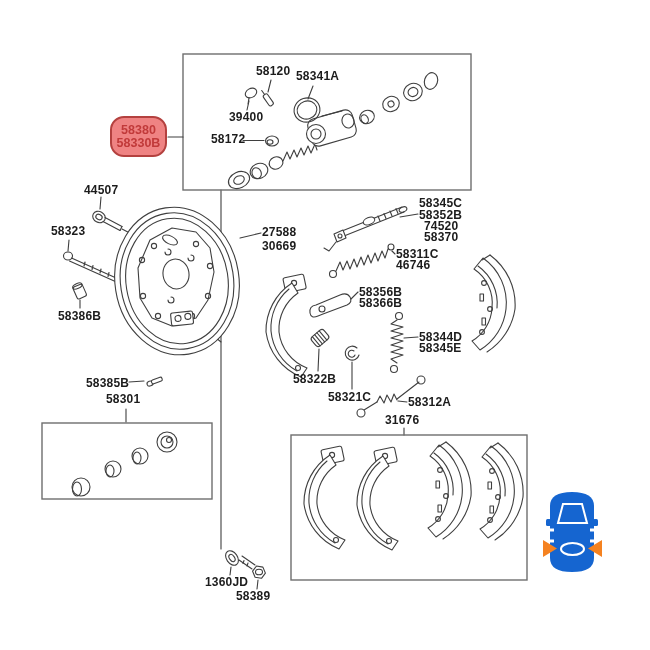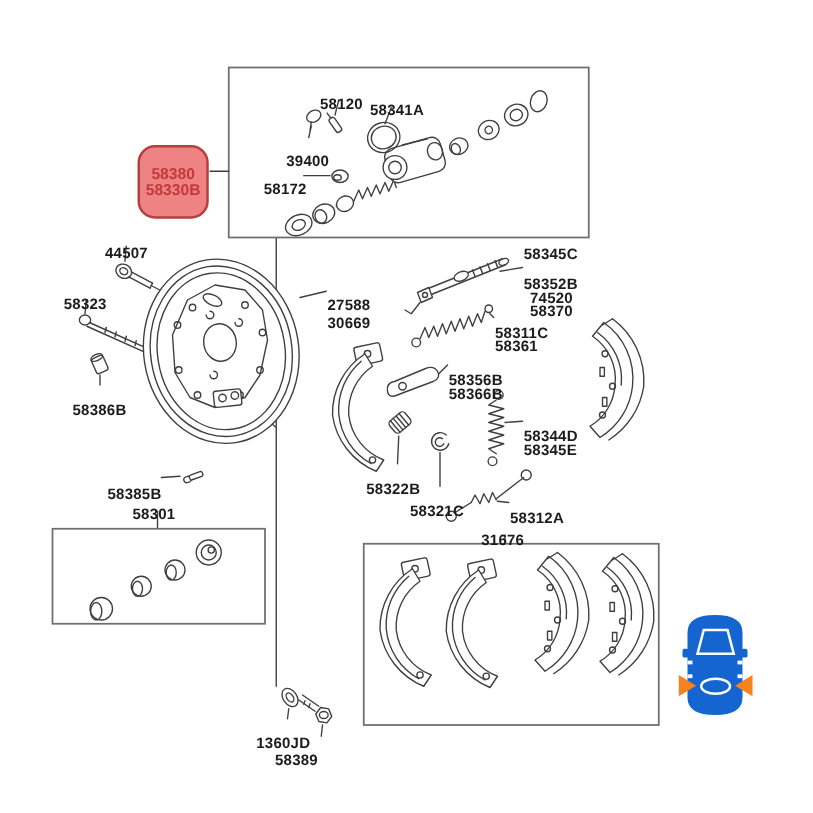--- a/index.html
+++ b/index.html
@@ -16,24 +16,23 @@
     font-family:"Liberation Sans", sans-serif;
   }
   svg{position:absolute;left:0;top:0;}
   .lbl{
     position:absolute;
     font:bold 12px "Liberation Sans", sans-serif;
     color:#1c1c1c;
     letter-spacing:.2px;
     white-space:nowrap;
     line-height:12px;
-    margin-top:12px;
   }
   .pill{
-    position:absolute;left:110px;top:116px;width:57px;height:59px;
+    position:absolute;left:110px;top:116px;width:57px;height:41px;
     background:var(--highlight_fill);
     border:2.5px solid var(--highlight_border);
     border-radius:14px;
     color:var(--highlight_text);
     font:bold 12.5px "Liberation Sans", sans-serif;
     display:flex;flex-direction:column;align-items:center;justify-content:center;
     line-height:13px;
     box-sizing:border-box;
   }
   .car-body{fill:var(--car_blue);stroke:none;}
@@ -343,32 +342,32 @@
 
   <div class="lbl" style="left:256px;top:65px">58120</div>
   <div class="lbl" style="left:296px;top:70px">58341A</div>
   <div class="lbl" style="left:229px;top:111px">39400</div>
   <div class="lbl" style="left:211px;top:133px">58172</div>
   <div class="lbl" style="left:84px;top:184px">44507</div>
   <div class="lbl" style="left:51px;top:225px">58323</div>
   <div class="lbl" style="left:262px;top:226px">27588</div>
   <div class="lbl" style="left:262px;top:240px">30669</div>
   <div class="lbl" style="left:58px;top:310px">58386B</div>
-  <div class="lbl" style="left:419px;top:185px">58345C</div>
+  <div class="lbl" style="left:419px;top:197px">58345C</div>
   <div class="lbl" style="left:419px;top:209px">58352B</div>
   <div class="lbl" style="left:424px;top:220px">74520</div>
   <div class="lbl" style="left:424px;top:231px">58370</div>
   <div class="lbl" style="left:396px;top:248px">58311C</div>
-  <div class="lbl" style="left:396px;top:259px">58361</div>
+  <div class="lbl" style="left:396px;top:259px">46746</div>
   <div class="lbl" style="left:359px;top:286px">58356B</div>
   <div class="lbl" style="left:359px;top:297px">58366B</div>
   <div class="lbl" style="left:419px;top:331px">58344D</div>
   <div class="lbl" style="left:419px;top:342px">58345E</div>
   <div class="lbl" style="left:86px;top:377px">58385B</div>
   <div class="lbl" style="left:106px;top:393px">58301</div>
   <div class="lbl" style="left:293px;top:373px">58322B</div>
   <div class="lbl" style="left:328px;top:391px">58321C</div>
   <div class="lbl" style="left:408px;top:396px">58312A</div>
   <div class="lbl" style="left:385px;top:414px">31676</div>
   <div class="lbl" style="left:205px;top:576px">1360JD</div>
-  <div class="lbl" style="left:220px;top:590px">58389</div>
+  <div class="lbl" style="left:236px;top:590px">58389</div>
 
 </div>
 
 </body></html>

